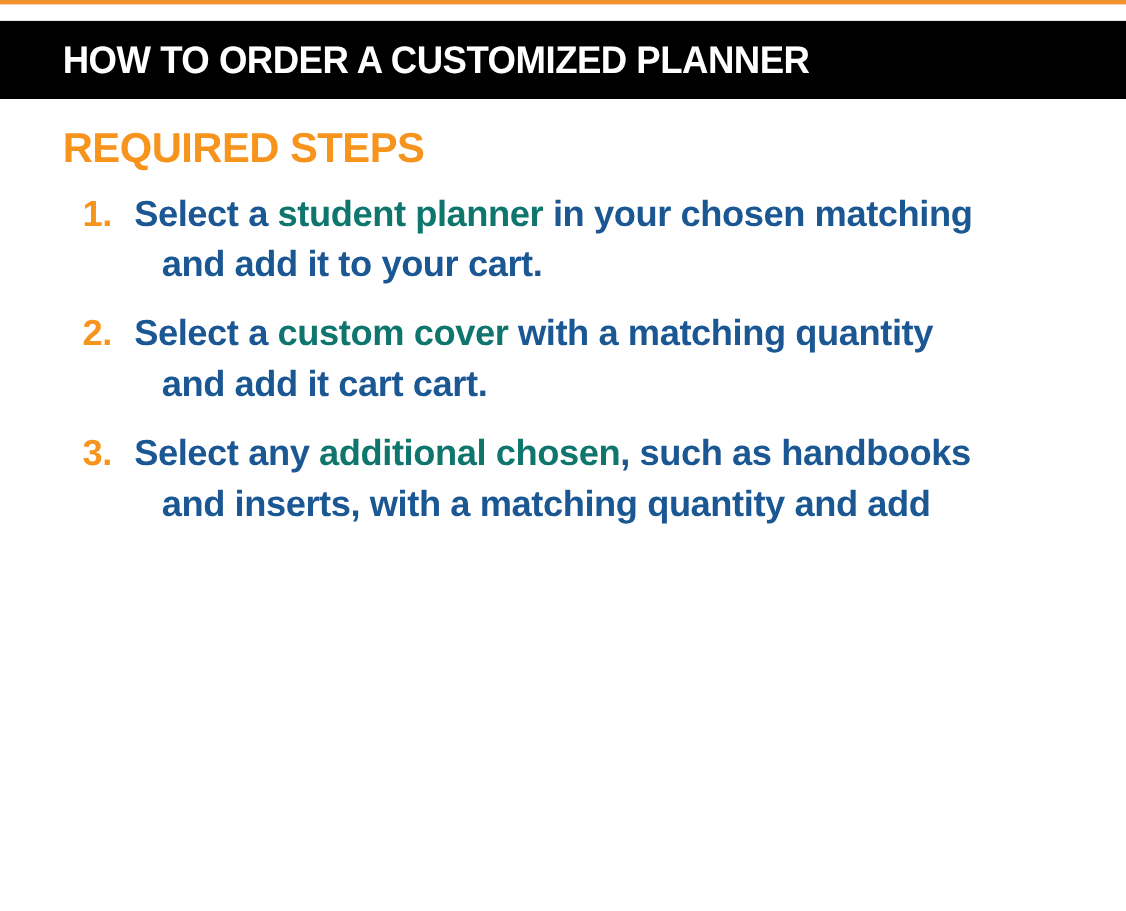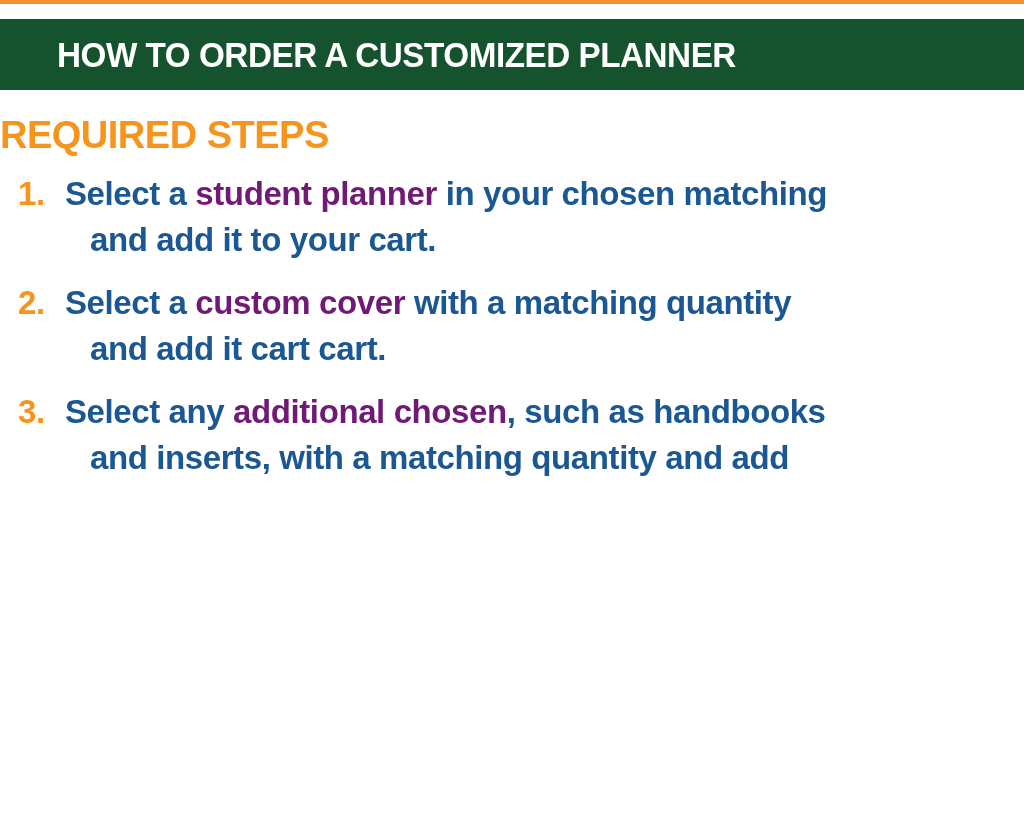--- a/index.html
+++ b/index.html
@@ -13,35 +13,36 @@
   }
   .top-strip {
     width: 100%;
     height: 4px;
     background: #F2912D;
   }
   .header-bar {
     margin-top: 15px;
     width: 100%;
     height: 71px;
-    background: #14532d;
+    background: #000000;
     display: flex;
     align-items: center;
     padding-left: 57px;
   }
   .header-title {
     color: #ffffff;
     font-size: 35px;
     font-weight: bold;
     letter-spacing: -0.5px;
     transform: scaleX(0.95);
     transform-origin: left center;
     white-space: nowrap;
   }
   .main {
+    padding-left: 57px;
   }
   .section-heading {
     margin-top: 24px;
     color: #F7941E;
     font-size: 38px;
     font-weight: bold;
     letter-spacing: -0.5px;
   }
   .steps {
     list-style: none;
@@ -60,21 +61,21 @@
     flex: none;
     width: 47px;
     margin-left: 18px;
     color: #F7941E;
   }
   .step-text {
     color: #1A5793;
     padding-left: 25px;
     text-indent: -25px;
   }
-  .hl { color: #701a75; }
+  .hl { color: #0f766e; }
 </style>
 </head>
 <body>
 
 <div class="top-strip"></div>
 
 <div class="header-bar">
   <div class="header-title">HOW TO ORDER A CUSTOMIZED PLANNER</div>
 </div>
 

